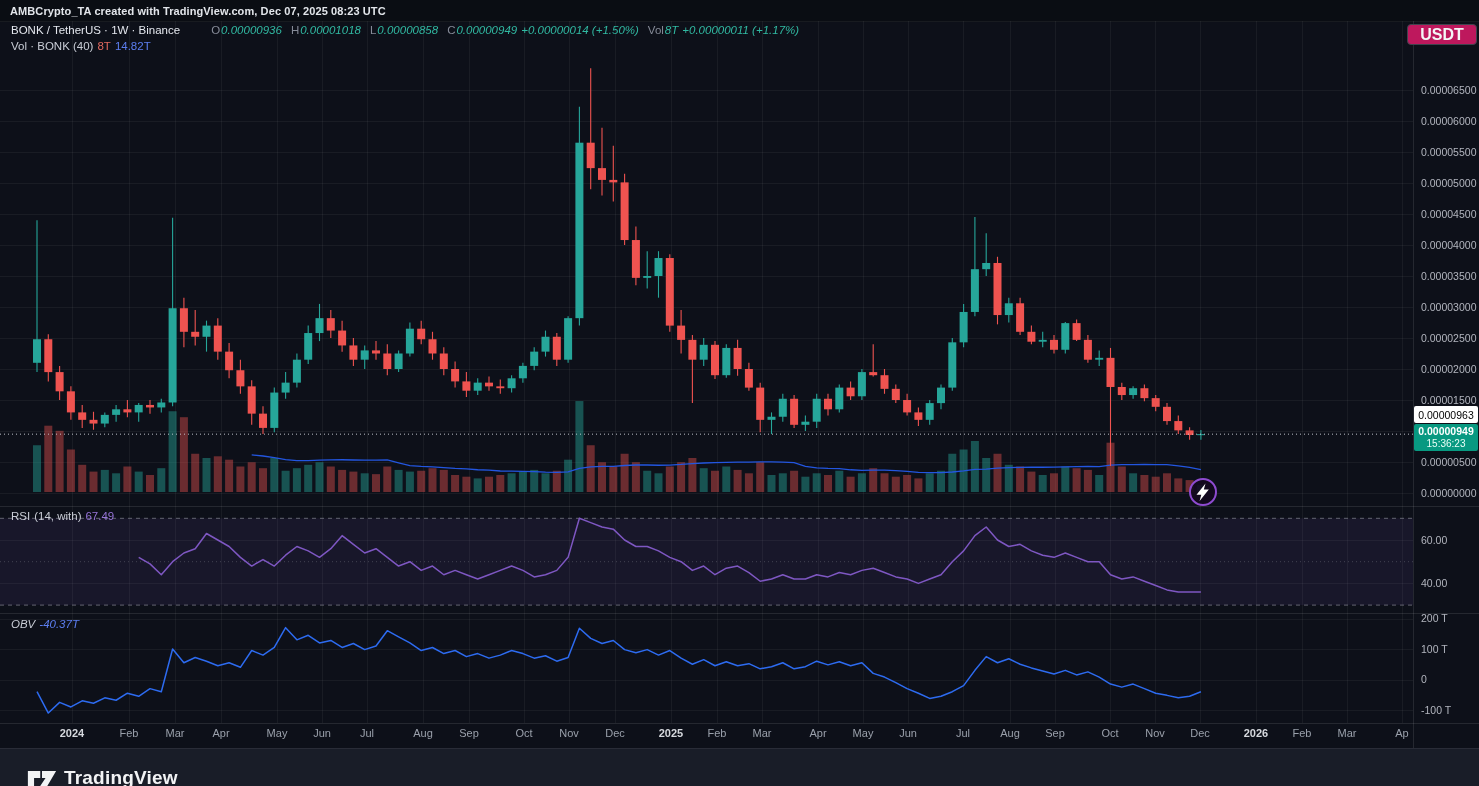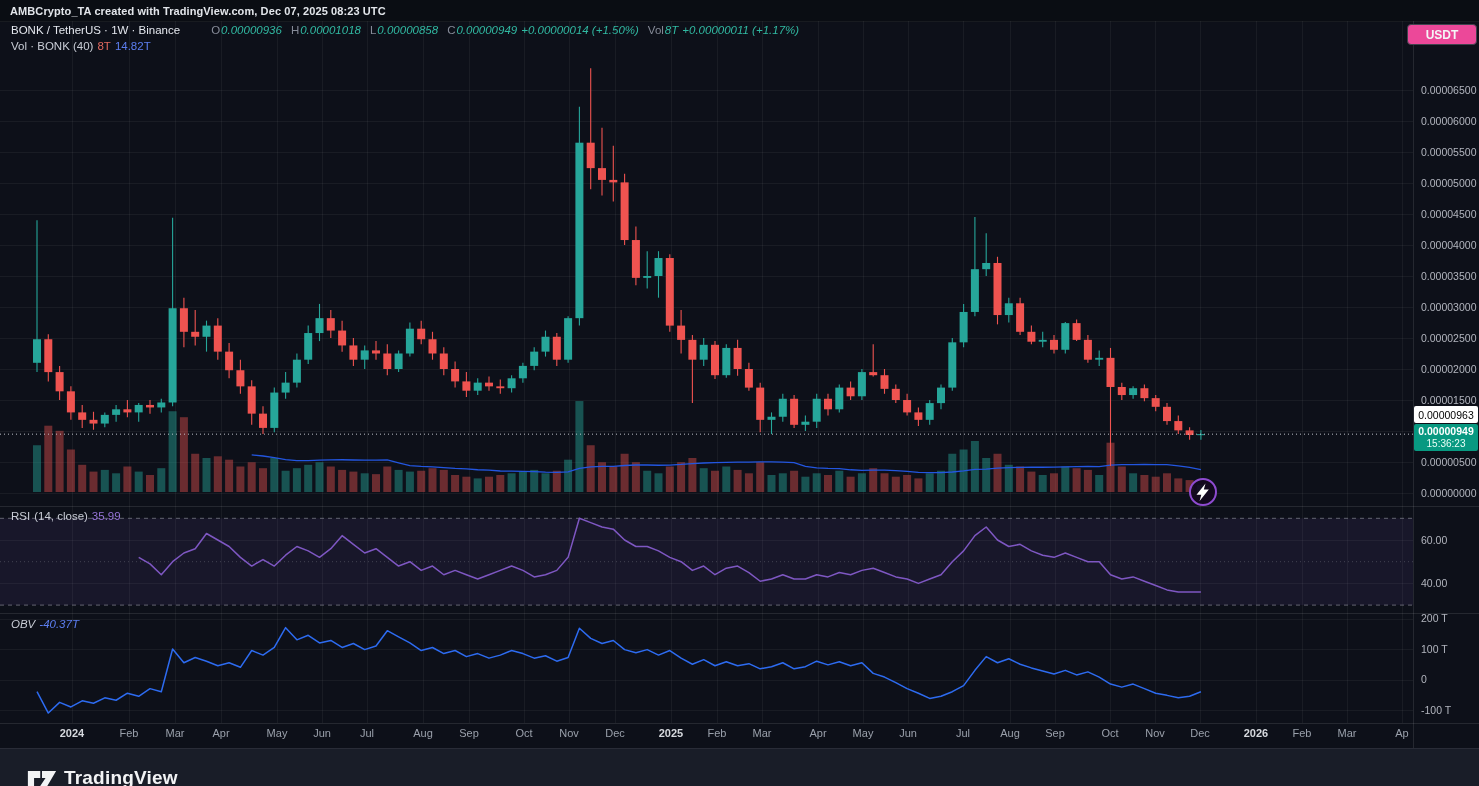--- a/index.html
+++ b/index.html
@@ -11,22 +11,22 @@
   svg.chart{position:absolute;left:0;top:21px;}
   .legend{position:absolute;left:11px;z-index:5;font-size:11.5px;white-space:nowrap;pointer-events:none;}
   .legend span{margin-right:4px;}
   .legend .sym{color:#e4e7ee;margin-right:26px;}
   .legend .sym2{color:#c9cdd6;}
   .legend .k{color:#868b98;margin-left:5px;margin-right:1px;}
   .legend .up{color:#31b9a2;font-style:italic;}
   .legend .red{color:#e0685f;}
   .legend .blue{color:#5c7ef0;}
   .legend .purple{color:#9775d8;}
-  .usdt-btn{position:absolute;left:1407px;top:24px;width:68px;height:19px;background:#ec4899;
-            border:1px solid #40434e;border-radius:4px;color:#f4f5f7;font-size:12px;font-weight:700;
+  .usdt-btn{position:absolute;left:1407px;top:24px;width:68px;height:19px;background:#be185d;
+            border:1px solid #40434e;border-radius:4px;color:#f4f5f7;font-size:16px;font-weight:700;
             display:flex;align-items:center;justify-content:center;cursor:pointer;z-index:6;}
   .toolbar{position:absolute;left:0;top:748px;width:1479px;height:38px;background:#191d28;
            border-top:1px solid rgba(255,255,255,0.07);display:flex;align-items:center;}
   .tv-logo{display:flex;align-items:center;margin-left:27px;cursor:pointer;margin-top:20px;}
   .tv-logo svg{display:block;margin-right:7px;}
   .tv-logo span{color:#f2f3f5;font-size:19px;font-weight:700;letter-spacing:.2px;}
 </style>
 </head>
 <body>
 
@@ -472,21 +472,21 @@
         <text x="1402" y="737" text-anchor="middle" fill="#9aa0ab" font-weight="400">Ap</text>
       </g>
       <g>
         <circle cx="1203" cy="492" r="13" fill="rgba(19,9,31,0.9)" stroke="#8e4bd0" stroke-width="2"></circle>
         <path d="M1205.5,483.5 L1196.5,494.7 L1201.3,494.7 L1199.6,501 L1208.8,489.6 L1203.8,489.6 Z" fill="#ffffff"></path>
       </g>
     </svg>
 
   <div class="legend" style="top:24px;" id="legendRow1"><span class="sym">BONK / TetherUS · 1W · Binance</span><span class="k">O</span><span class="up">0.00000936</span><span class="k">H</span><span class="up">0.00001018</span><span class="k">L</span><span class="up">0.00000858</span><span class="k">C</span><span class="up">0.00000949</span><span class="up">+0.00000014 (+1.50%)</span><span class="k">Vol</span><span class="up">8T</span><span class="up">+0.00000011 (+1.17%)</span></div>
   <div class="legend" style="top:40px;" id="legendRow2"><span class="sym2">Vol · BONK (40)</span><span class="red">8T</span><span class="blue">14.82T</span></div>
-  <div class="legend" style="top:510px;" id="legendRsi"><span class="sym2">RSI</span><span class="sym2">(14, close)</span><span class="purple">35.99</span></div>
+  <div class="legend" style="top:510px;" id="legendRsi"><span class="sym2">RSI</span><span class="sym2">(14, with)</span><span class="purple">67.49</span></div>
   <div class="legend" style="top:618px;font-style:italic;" id="legendObv"><span class="sym2">OBV</span><span class="blue">-40.37T</span></div>
 
   <div class="usdt-btn">USDT</div>
 
   <div class="toolbar">
     <div class="tv-logo">
       <svg width="30" height="22" viewBox="0 0 34 24">
         <path d="M1,4 h14 v8 h-7 v9 h-7 z" fill="#f2f3f5"></path>
         <path d="M17,4 h16 l-10,17 h-8 l6,-9 h-4 z" fill="#f2f3f5"></path>
       </svg>

